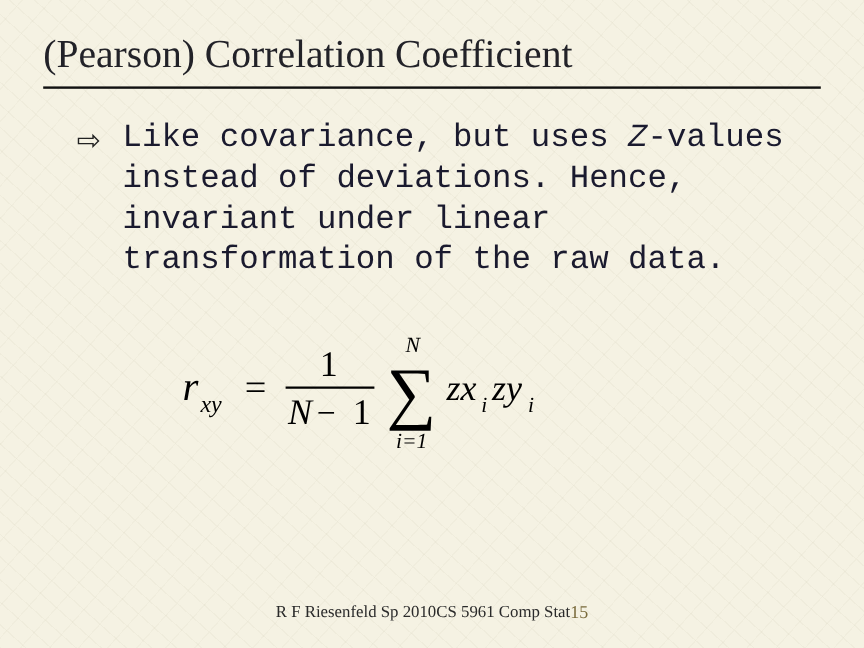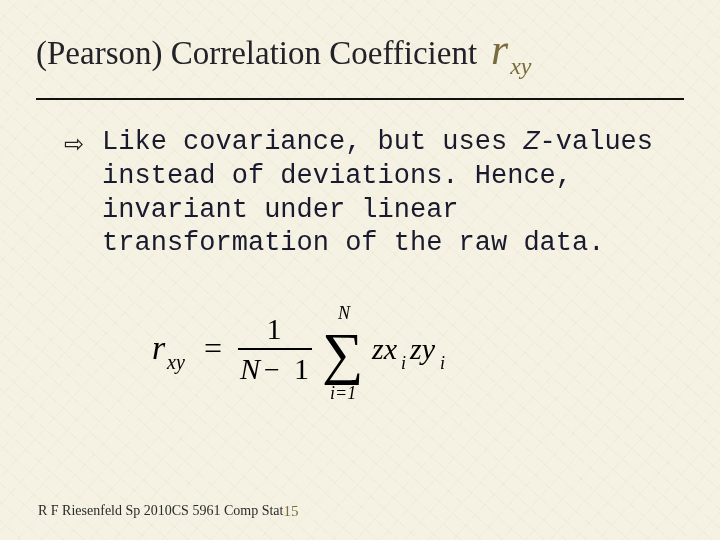--- a/index.html
+++ b/index.html
@@ -1,42 +1,39 @@
 <!DOCTYPE html>
 <html><head>
 <meta charset="utf-8">
 <style>
 html,body{margin:0;padding:0;width:720px;height:540px;overflow:hidden}
 body{background:#f5f2e3;font-family:Georgia,'Times New Roman',serif;color:#1a1a2e;position:relative}
 .bg-texture{position:absolute;inset:0;background-image:repeating-linear-gradient(42deg,rgba(200,195,170,0.12) 0 1px,transparent 1px 14px),repeating-linear-gradient(-48deg,rgba(200,195,170,0.10) 0 1px,transparent 1px 18px);pointer-events:none}
 .slide{position:relative;width:100%;height:100%;box-sizing:border-box;padding:28px 36px 0 36px}
-.title-row{display:flex;align-items:baseline;gap:14px;border-bottom:2.5px solid #111;padding-bottom:20px}
+.title-row{display:flex;align-items:baseline;gap:14px;border-bottom:2.5px solid #111;padding-bottom:7px}
 .title{font-size:33px;font-weight:400;color:#222228}
 .title-sym{font-style:italic;font-family:'Times New Roman',serif;font-size:44px;color:#7a6b3c;line-height:1}
 .title-sym .sub{font-size:24px;font-style:italic;vertical-align:-10px;margin-left:2px}
 .body{margin-top:26px;padding-left:28px;font-size:27px;line-height:1.25}
 .bullet{display:flex;gap:18px}
 .arrow{font-size:24px;margin-top:3px;color:#222}
 .btxt{font-family:Liberation Mono, monospace}
 .btxt em{font-style:italic}
 .formula{margin:36px 0 0 88px}
 .formula svg{display:block}
-.footer{position:absolute;bottom:20px;left:0;right:0;display:flex;justify-content:flex-start;padding:0 38px;font-family:'Palatino Linotype',Georgia,serif;font-size:14px;color:#2a2a2a}
+.footer{position:absolute;bottom:20px;left:0;right:0;display:flex;justify-content:center;padding:0 38px;font-family:'Palatino Linotype',Georgia,serif;font-size:14px;color:#2a2a2a}
 .footer .pnum{color:#7a6b3c;font-weight:normal;font-size:15px}
 </style>
 </head>
 <body>
 <div class="bg-texture"></div>
 <div class="slide">
 
 <div class="title-row">
 <span class="title">(Pearson) Correlation Coefficient</span>
-<span class="title-sym">
-<span>r</span><span class="sub">xy</span>
-</span>
 </div>
 
 <div class="body">
 <div class="bullet">
 <span class="arrow">⇨</span>
 <span class="btxt">
 <span>Like covariance, but uses </span><em>Z</em><span>-values instead of deviations.  Hence, invariant under linear transformation of the raw data.</span>
 </span>
 </div>
 

